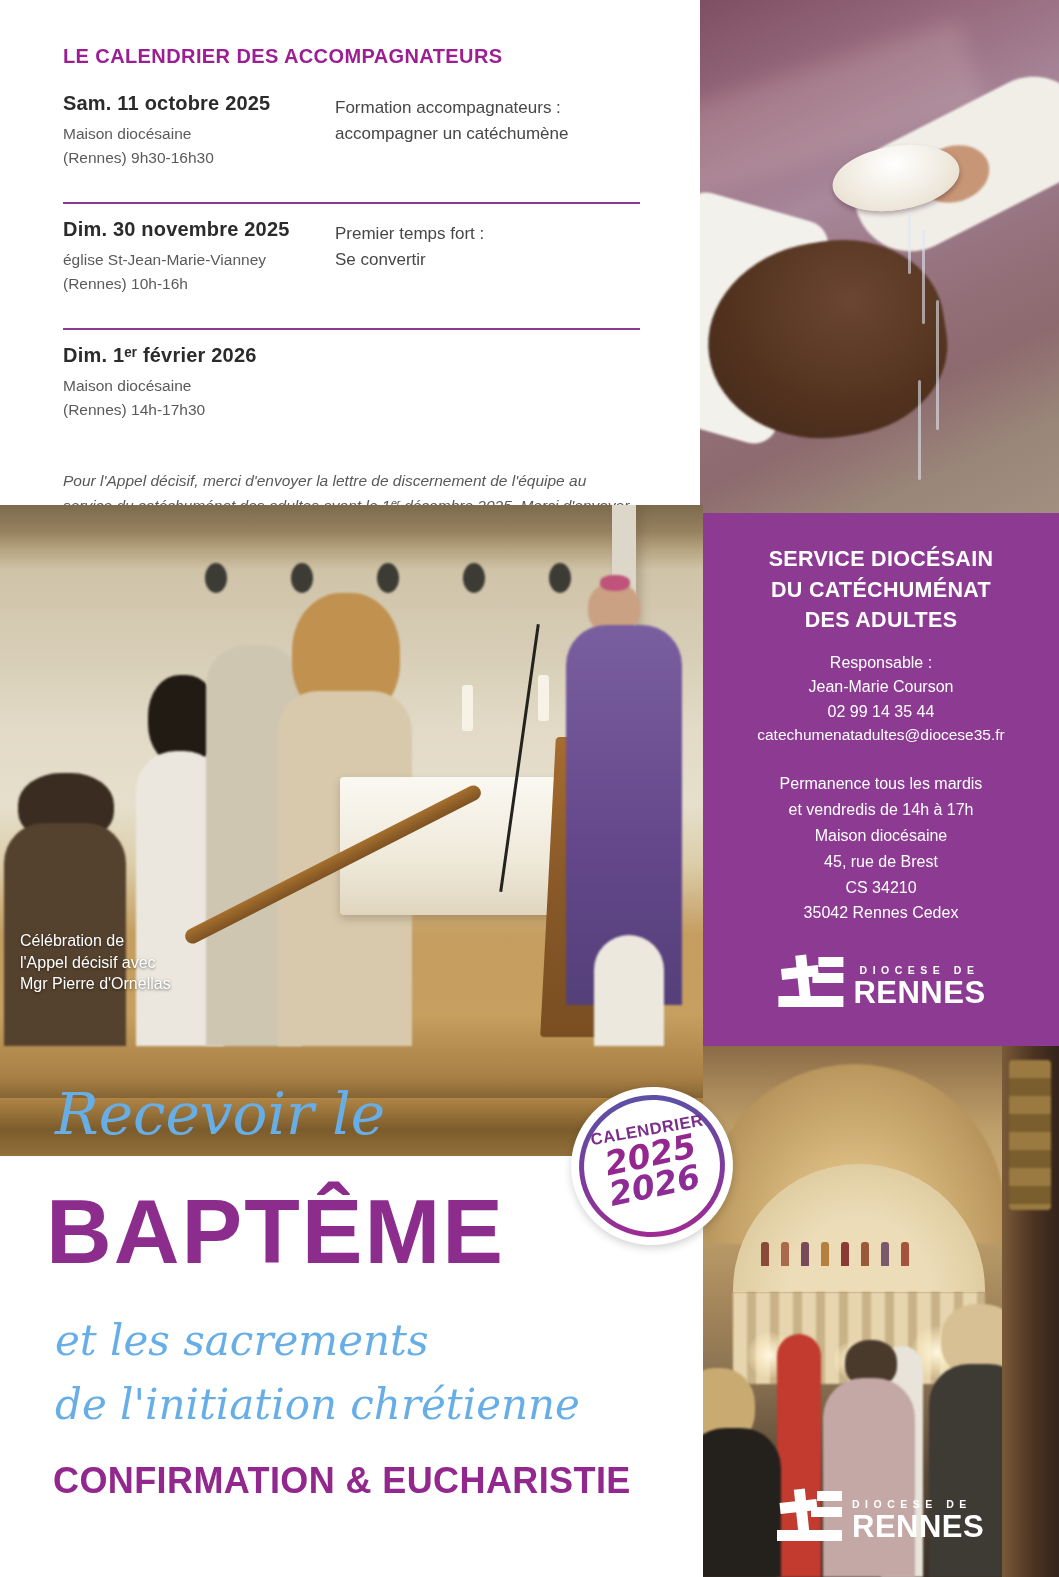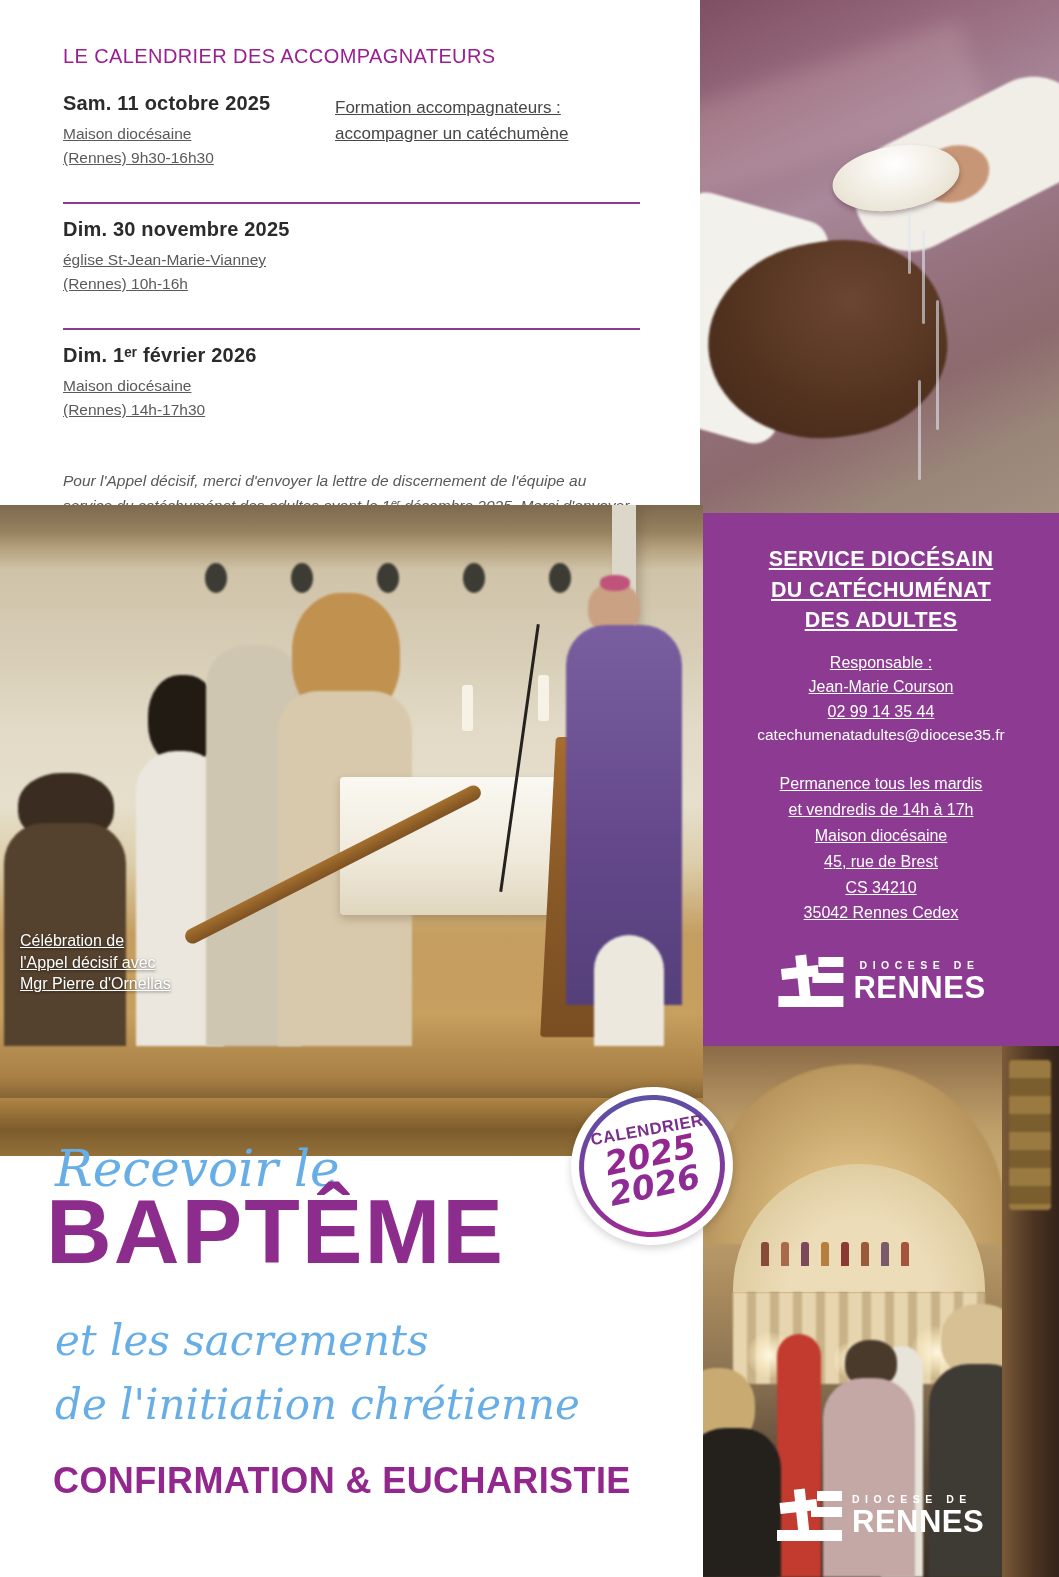--- a/index.html
+++ b/index.html
@@ -2,25 +2,25 @@
 <html><head>
 <meta charset="utf-8">
 <style>
   html,body { margin:0; padding:0; background:#e8e8e8; }
   .page {
     position:relative; width:1059px; height:1577px; margin:0 auto;
     background:#ffffff; overflow:hidden;
     font-family:"Liberation Sans","DejaVu Sans",sans-serif;
     -webkit-font-smoothing:antialiased;
   }
-  .pre { white-space:pre-line;text-decoration:underline; }
+  .pre { white-space:pre-line; }
 
   
   .calendar { position:absolute; left:63px; top:45px; width:577px; }
-  .cal-title { color:#9a1f92; font-weight:normal; font-size:20px; letter-spacing:.4px; margin:0 0 24px 0; }
+  .cal-title { color:#9a1f92; font-weight:bold; font-size:20px; letter-spacing:.4px; margin:0 0 24px 0; }
   .cal-row { display:grid; grid-template-columns:272px 1fr; padding-bottom:32px; margin-bottom:14px; border-bottom:2px solid #8c3a92; }
   .cal-row.last { border-bottom:none; margin-bottom:6px; }
   .cal-date { font-size:20px; font-weight:bold; color:#2b2b2b; letter-spacing:.2px; margin-bottom:7px; }
   .cal-place { font-size:15.5px; color:#5a5a5a; line-height:1.55; }
   .cal-desc { font-size:17px; color:#474747; line-height:1.5; padding-top:3px; }
   .cal-note { font-style:italic; font-size:15.5px; color:#585858; line-height:1.62; margin-top:14px; padding-right:4px; }
 
   
   .photo-baptism { position:absolute; left:700px; top:0; width:359px; height:513px; overflow:hidden;
     background:linear-gradient(155deg,#7e4f63 0%,#96687b 18%,#a8889a 38%,#96737f 55%,#8d6a6e 72%,#9a8579 86%,#a28f7f 100%); }
@@ -51,21 +51,21 @@
   .cel-caption { position:absolute; left:20px; top:425px; color:#ffffff; font-size:16px; line-height:1.35; text-shadow:0 1px 3px rgba(0,0,0,.55); }
 
   
   .panel-purple { position:absolute; left:703px; top:513px; width:356px; height:533px; background:#8c3a92; color:#ffffff; text-align:center; }
   .svc-title { font-size:21.5px; font-weight:bold; line-height:1.42; letter-spacing:.3px; margin-top:31px; }
   .svc-sub { margin-top:15px; font-size:16px; line-height:1.55; }
   .svc-email { font-size:15.5px; margin-top:1px; }
   .svc-perm { margin-top:27px; font-size:16px; line-height:1.62; }
 
   
-  .logo { display:flex; align-items:center; gap:9px; color:#fff; }
+  .logo { display:flex; align-items:flex-end; gap:9px; color:#fff; }
   .logo-panel { position:absolute; left:50%; bottom:36px; transform:translateX(-50%); }
   .logo-photo { position:absolute; left:72px; bottom:33px; }
   .logo-glyph { position:relative; width:68px; height:56px; }
   .logo-glyph div { position:absolute; background:#ffffff; }
   .lg-v  { left:21px; top:1px;  width:11px; height:42px; transform:rotate(-6deg); }
   .lg-h  { left:5px;  top:13px; width:37px; height:11px; transform:rotate(-6deg); }
   .lg-b1 { left:42px; top:3px;  width:25px; height:10px; }
   .lg-b2 { left:36px; top:19px; width:31px; height:10px; }
   .lg-b3 { left:2px;  top:42px; width:65px; height:11px; }
   .logo-small { font-size:10.5px; font-weight:bold; letter-spacing:5.5px; white-space:nowrap; }
@@ -84,21 +84,21 @@
     background:repeating-linear-gradient(90deg,#e6d5ae 0 14px,#c9b288 14px 23px); filter:blur(1px); }
   .ch-glow { position:absolute; border-radius:50%; background:radial-gradient(circle,#fff7df 0%,rgba(255,240,200,.5) 45%,rgba(255,240,200,0) 75%); }
   .ch-fig { position:absolute; border-radius:40px 40px 0 0; filter:blur(1px); }
   .ch-hair { position:absolute; border-radius:45%; filter:blur(1px); }
   .ch-door { position:absolute; left:299px; top:0; width:57px; height:531px; background:linear-gradient(90deg,#7a5a38 0%,#4c3422 55%,#33231a 100%); }
   .ch-ornament { position:absolute; left:306px; top:14px; width:42px; height:150px;
     background:repeating-linear-gradient(180deg,#9a7a40 0 18px,#7a5e2e 18px 36px); border-radius:4px; filter:blur(1px); }
 
   
   .script { font-family:"DejaVu Serif","Liberation Serif",serif; font-style:italic; color:#68aee6; }
-  .hero-script1 { position:absolute; left:55px; top:1140px; font-size:50px; }
+  .hero-script1 { position:absolute; left:55px; top:1080px; font-size:58px; }
   .hero-title { position:absolute; left:46px; top:1186px; font-size:91px; font-weight:bold; color:#8c2d8e; letter-spacing:2px; line-height:1; }
   .hero-script2 { position:absolute; left:55px; top:1316px; font-size:42px; }
   .hero-script3 { position:absolute; left:55px; top:1380px; font-size:42px; }
   .hero-sub { position:absolute; left:53px; top:1460px; font-size:36px; font-weight:bold; color:#92278e; letter-spacing:.4px; }
 
   
   .badge { position:absolute; left:571px; top:1087px; width:162px; height:158px; border-radius:50%;
     background:#ffffff; transform:rotate(-8deg); box-shadow:0 3px 8px rgba(0,0,0,.18); z-index:5; }
   .badge-ring { position:absolute; inset:8px; border-radius:50%; background:linear-gradient(180deg,#5b51a6 0%,#7c3c9c 55%,#a02a93 100%); }
   .badge-ring-inner { position:absolute; inset:5px; border-radius:50%; background:#ffffff; }
@@ -124,20 +124,22 @@
       <div class="cal-desc pre">Formation accompagnateurs :
 accompagner un catéchumène</div>
     </div>
 
     <div class="cal-row">
       <div>
         <div class="cal-date">Dim. 30 novembre 2025</div>
         <div class="cal-place pre">église St-Jean-Marie-Vianney
 (Rennes) 10h-16h</div>
       </div>
+      <div class="cal-desc pre">Premier temps fort :
+Se convertir</div>
     </div>
 
     <div class="cal-row last">
       <div>
         <div class="cal-date">Dim. 1ᵉʳ février 2026</div>
         <div class="cal-place pre">Maison diocésaine
 (Rennes) 14h-17h30</div>
       </div>
     </div>
 

